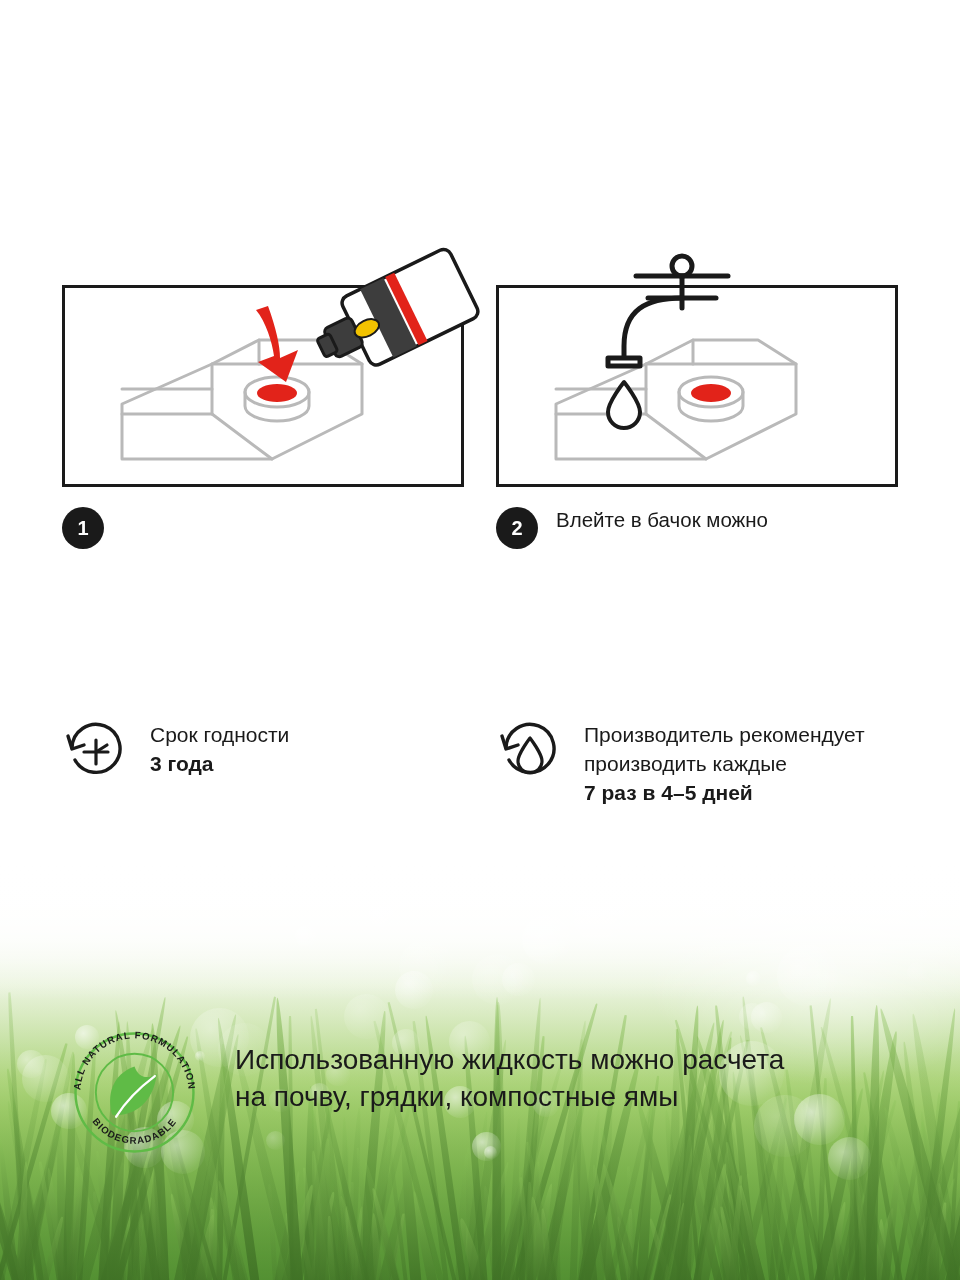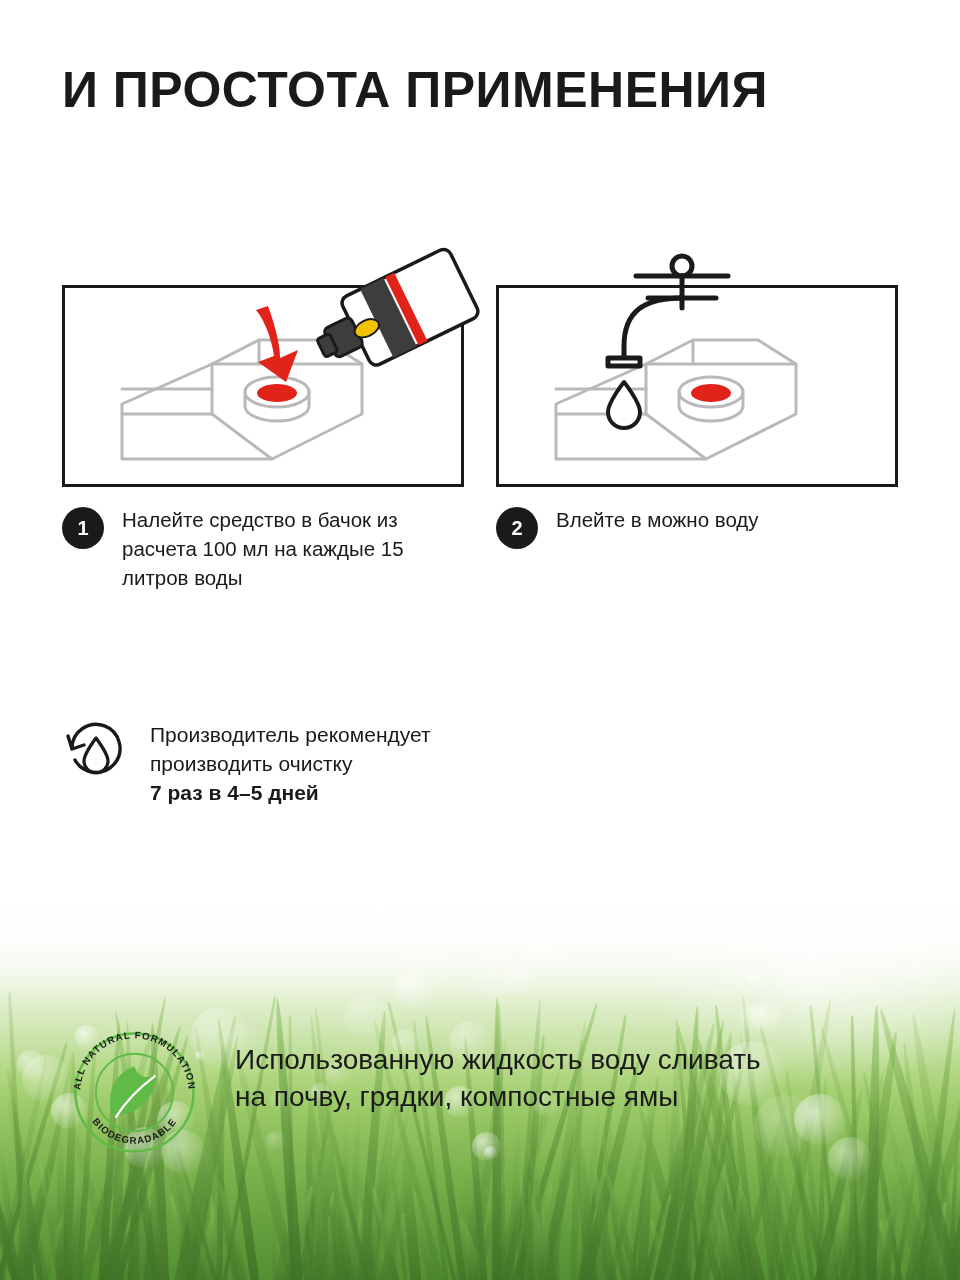--- a/index.html
+++ b/index.html
@@ -188,21 +188,20 @@
     line-height: 1.32;
     color: #1a1a1a;
     padding-top: 22px;
     max-width: 560px;
   }
 </style>
 </head>
 <body>
 
 <div class="heading">
-  <div class="line2">И ПРОСТОТА ПРИМЕНЕНИЯ</div>
 </div>
 
 <div class="panels">
 
   <div class="panel">
     <svg viewBox="0 0 402 240">
 
       <g fill="none" stroke="#b9b9b9" stroke-width="3" stroke-linejoin="round" stroke-linecap="round">
         <path d="M60 205 L60 150 L150 110 L300 110 L300 160 L210 205 Z"></path>
         <path d="M150 110 L150 160 L60 160"></path>
@@ -256,41 +255,53 @@
       <path d="M128 128 C 128 128, 112 148, 112 158 A 16 16 0 0 0 144 158 C 144 148, 128 128, 128 128 Z" fill="#ffffff" stroke="#1a1a1a" stroke-width="4" stroke-linejoin="round"></path>
     </svg>
   </div>
 
 </div>
 
 <div class="steps">
 
   <div class="step">
     <div class="step-badge">1</div>
-    <div class="step-text">Налейте средство в бачок из расчета 100 мл на каждые 15 литров воды</div>
   </div>
 
   <div class="step">
     <div class="step-badge">2</div>
-    <div class="step-text">Влейте в можно воду</div>
+    <div class="step-text">Влейте в бачок можно</div>
   </div>
 
 </div>
 
 <div class="info-row">
 
+  <div class="info-item">
+    <svg class="info-icon" viewBox="0 0 68 68">
+      <path d="M10 30 A24 24 0 1 1 13 42" fill="none" stroke="#1a1a1a" stroke-width="3.4" stroke-linecap="round"></path>
+      <path d="M6 18 L10 31 L22 27" fill="none" stroke="#1a1a1a" stroke-width="3.4" stroke-linecap="round" stroke-linejoin="round"></path>
+      <path d="M34 22 L34 34 L34 46" stroke="#1a1a1a" stroke-width="3.2" stroke-linecap="round"></path>
+      <path d="M22 34 L46 34" stroke="#1a1a1a" stroke-width="3.2" stroke-linecap="round"></path>
+      <path d="M34 34 L45 27" stroke="#1a1a1a" stroke-width="3.2" stroke-linecap="round"></path>
+    </svg>
+    <div class="info-text">
+      <span>Срок годности</span>
+      <span class="strong">3 года</span>
+    </div>
+  </div>
 
   <div class="info-item">
     <svg class="info-icon" viewBox="0 0 68 68">
       <path d="M10 30 A24 24 0 1 1 13 42" fill="none" stroke="#1a1a1a" stroke-width="3.4" stroke-linecap="round"></path>
       <path d="M6 18 L10 31 L22 27" fill="none" stroke="#1a1a1a" stroke-width="3.4" stroke-linecap="round" stroke-linejoin="round"></path>
       <path d="M34 20 C 34 20, 22 36, 22 43 A 12 12 0 0 0 46 43 C 46 36, 34 20, 34 20 Z" fill="none" stroke="#1a1a1a" stroke-width="3.2" stroke-linejoin="round"></path>
     </svg>
     <div class="info-text">
-      <span>Производитель рекомендует производить очистку</span>
+      <span>Производитель рекомендует производить каждые</span>
       <span class="strong">7 раз в 4–5 дней</span>
     </div>
   </div>
 
 </div>
 
 <div class="grass">
   <div class="grass-bg"></div>
   <div id="grass-blades">
       <div class="blade" style="left:845.9px;height:138px;width:7.0px;transform:rotate(10.8deg);opacity:0.55"></div>
@@ -616,14 +627,14 @@
     <path d="M75 48 C 52 56, 46 78, 52 98 C 72 100, 94 88, 98 56 C 90 60, 80 62, 75 48 Z" fill="#5fbb46"></path>
     <path d="M56 100 C 66 84, 80 70, 96 58" fill="none" stroke="#ffffff" stroke-width="2.4" stroke-linecap="round"></path>
     <text font-family="'Liberation Sans', sans-serif" font-size="10" font-weight="bold" fill="#1a1a1a" letter-spacing="1.1">
       <textPath href="#arcTop" startOffset="50%" text-anchor="middle">ALL NATURAL FORMULATION</textPath>
     </text>
     <text font-family="'Liberation Sans', sans-serif" font-size="10" font-weight="bold" fill="#1a1a1a" letter-spacing="1.1">
       <textPath href="#arcBottom" startOffset="50%" text-anchor="middle">BIODEGRADABLE</textPath>
     </text>
   </svg>
 
-  <div class="bottom-text">Использованную жидкость воду сливать на почву, грядки, компостные ямы</div>
+  <div class="bottom-text">Использованную жидкость можно расчета на почву, грядки, компостные ямы</div>
 </div>
 
 </body></html>

